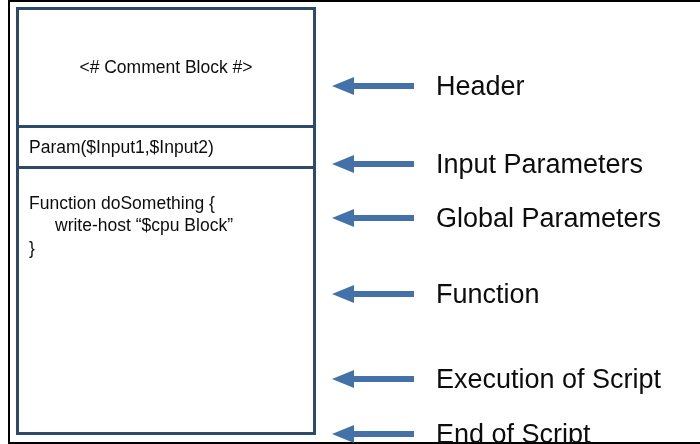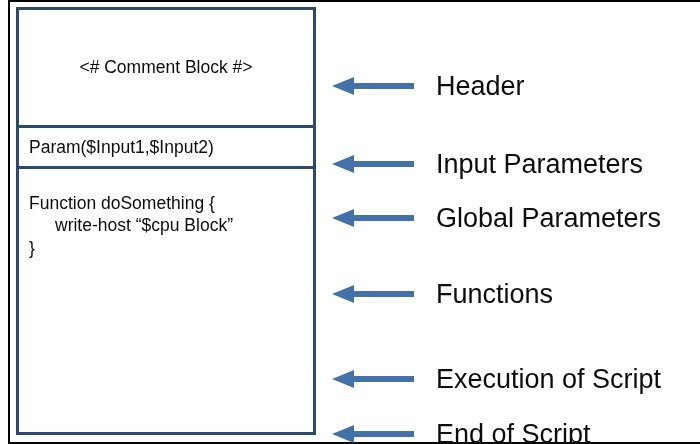--- a/index.html
+++ b/index.html
@@ -164,21 +164,21 @@
           <span class="shaft"></span>
       </span>
       <span class="legend-label">Global Parameters</span>
     </div>
 
     <div class="legend-row" style="top:272px;">
       <span class="arrow">
         <span class="head"></span>
           <span class="shaft"></span>
       </span>
-      <span class="legend-label">Functions</span>
+      <span class="legend-label">Function</span>
     </div>
 
     <div class="legend-row" style="top:357px;">
       <span class="arrow">
         <span class="head"></span>
           <span class="shaft"></span>
       </span>
       <span class="legend-label">Execution of Script</span>
     </div>
 

